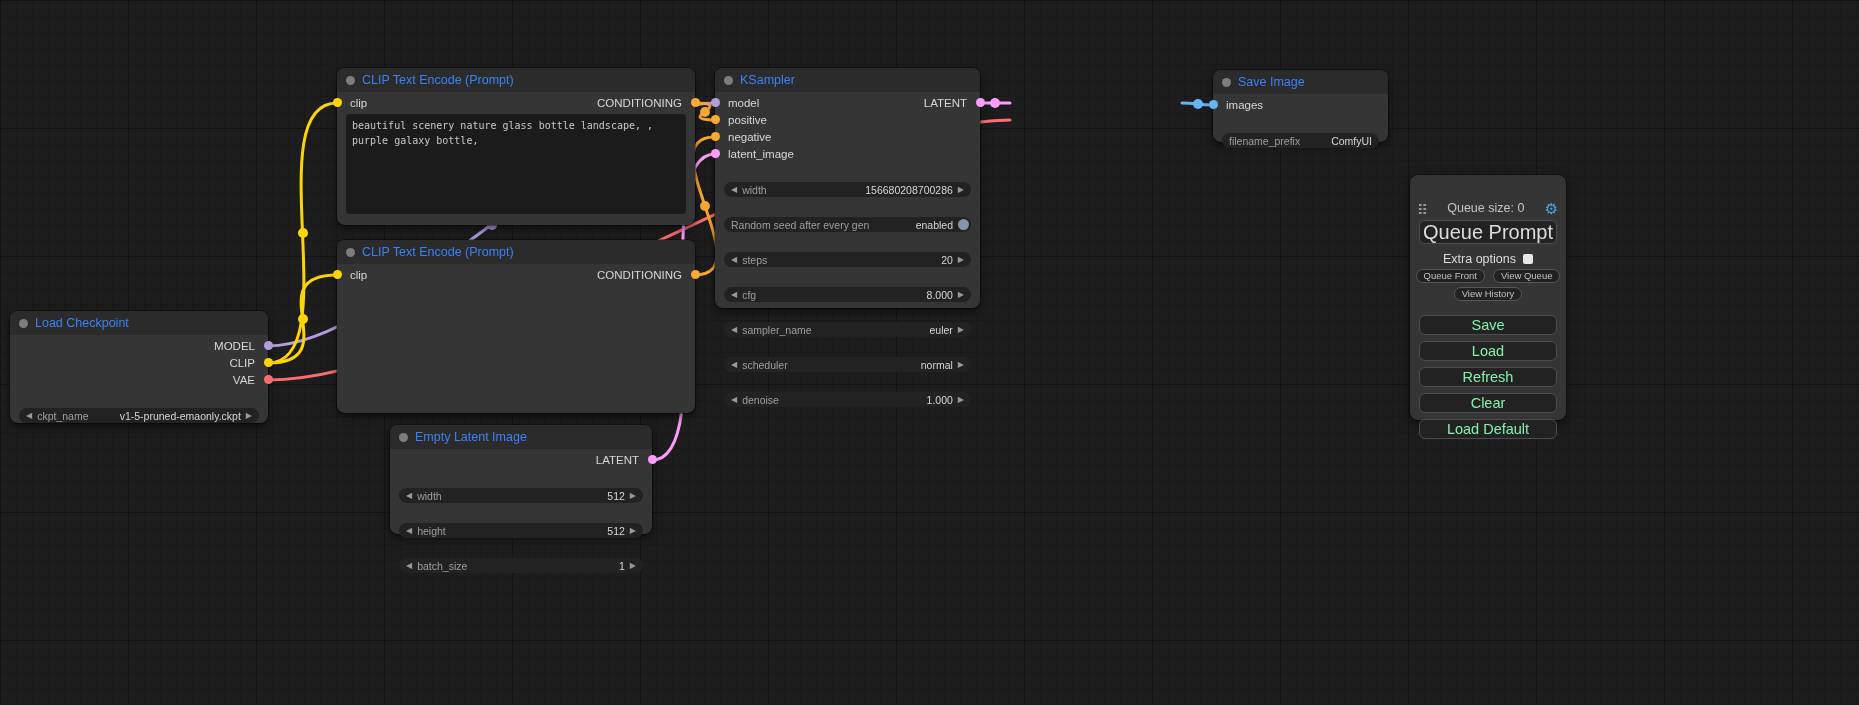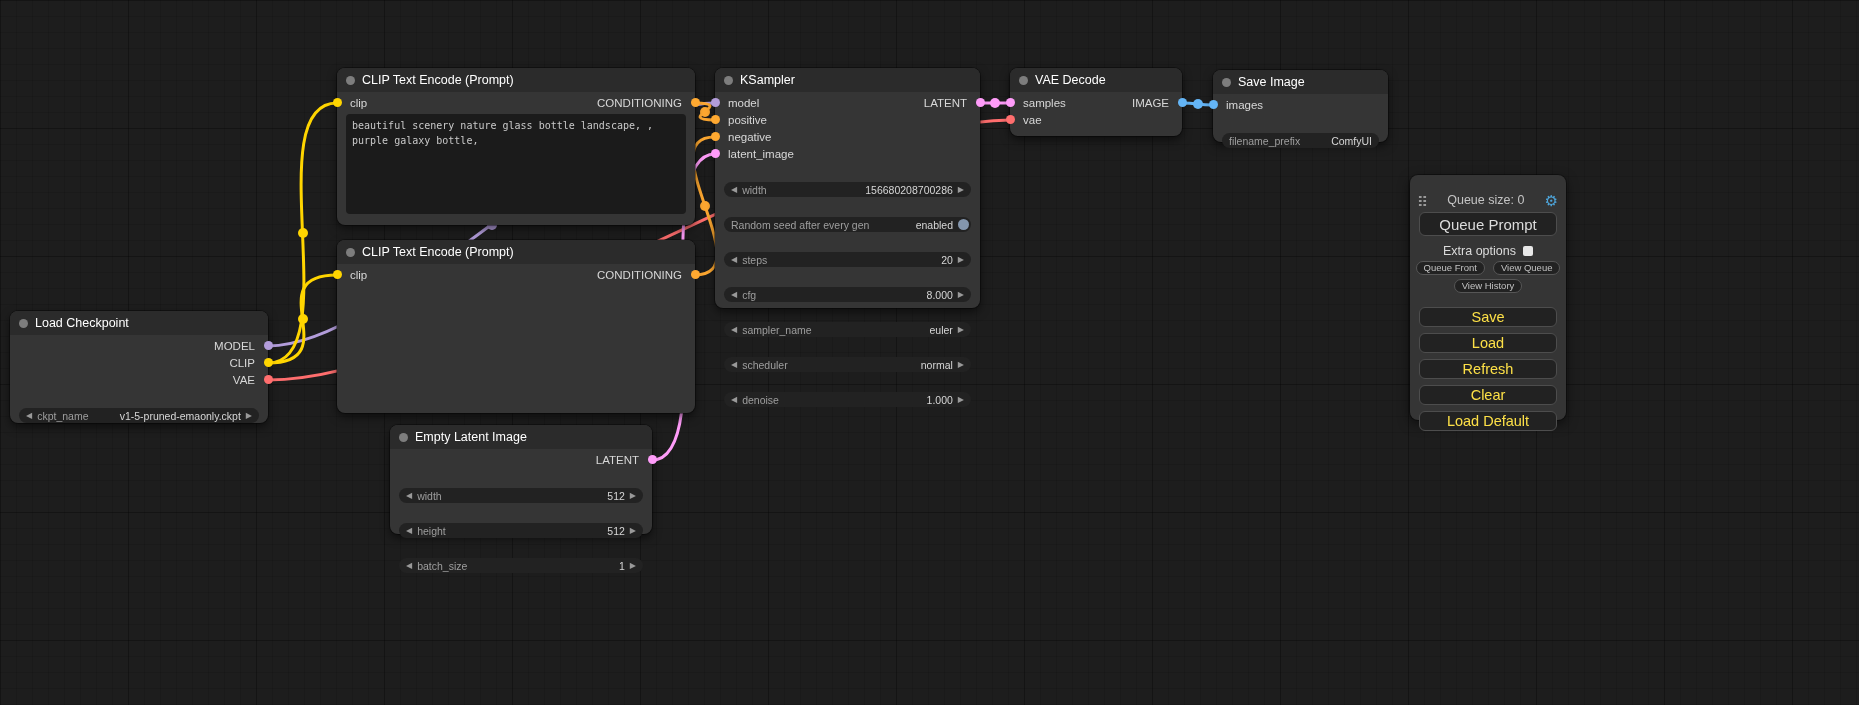--- a/index.html
+++ b/index.html
@@ -23,21 +23,21 @@
   
   .node {
     position:absolute; z-index:2;
     background:#353535; border-radius:8px;
     box-shadow:0 4px 10px rgba(0,0,0,.55), 0 0 0 1px rgba(0,0,0,.35);
     color:#ccc;
   }
   .ntitle {
     height:24px; background:#2b2b2b; border-radius:8px 8px 0 0;
     display:flex; align-items:center; gap:7px; padding-left:9px;
-    font-size:12.5px; color:#ffffff; cursor:move;
+    font-size:12.5px; color:#3b82f6; cursor:move;
   }
   .tdot { width:9px; height:9px; border-radius:50%; background:#7d7d7d; flex:0 0 auto; }
   .slots { padding:2px 0 0; }
   .srow { position:relative; height:17px; display:flex; align-items:center; font-size:11.5px;gap:16px; }
   .srow .inl  { margin-left:13px; color:#d8d8d8; }
   .srow .outl { margin-left:auto; margin-right:13px; color:#d8d8d8; }
   .sdot { position:absolute; width:9px; height:9px; border-radius:50%; top:4px; z-index:3; }
   .sdot.l { left:-4.5px; }
   .sdot.r { right:-4.5px; }
 
@@ -58,42 +58,42 @@
     line-height:1.45; padding:5px 6px; outline:none;
   }
 
   
   .menu {
     position:absolute; z-index:4; left:1410px; top:175px; width:156px; height:245px;
     background:#353535; border-radius:8px;
     box-shadow:0 4px 12px rgba(0,0,0,.55), 0 0 0 1px rgba(0,0,0,.35);
     color:#ccc;
   }
-  .menu-header { height:18px; margin-top:16px; display:flex; align-items:center; padding:0 8px; }
+  .menu-header { height:18px; margin-top:24px; display:flex; align-items:center; padding:0 8px; }
   .drag-handle { width:9px; height:11px; cursor:move;
     background-image:radial-gradient(#9a9a9a 1.1px, transparent 1.5px);
     background-size:4.5px 4px; }
   .qsize { flex:1; text-align:center; font-size:12.5px; color:#c4c4c4; }
   .gear { color:#4da4d9; font-size:15px; line-height:1; cursor:pointer; }
 
   button { font-family:"Liberation Sans", sans-serif; cursor:pointer; }
   .qp-btn {
     display:block; width:calc(100% - 18px); height:24px; margin:3px auto 0;
     background:#222; border:1px solid #4d4d4d; border-radius:6px;
-    color:#dcdcdc; font-size:15px;
+    color:#dcdcdc; font-size:20px;
   }
   .extra-row { margin-top:7px; height:15px; display:flex; align-items:center; justify-content:center; font-size:12.5px; color:#dcdcdc; }
   .chk { width:10px; height:10px; background:#e8e8e8; border-radius:2px; display:inline-block; margin-left:7px; cursor:pointer; }
   .mini-row { margin-top:3px; height:15px; display:flex; justify-content:center; gap:8px; }
   .mini-btn { font-size:9.5px; padding:0 7px; height:14px; background:#222;
     border:1px solid #565656; border-radius:8px; color:#c2c2c2; line-height:1; }
   .mbtn {
     display:block; width:calc(100% - 18px); height:20px; margin:6px auto 0;
     background:#222; border:1px solid #4d4d4d; border-radius:6px;
-    color:#fde047; font-size:14.5px;
+    color:#86efac; font-size:14.5px;
   }
   .mbtn.first { margin-top:13px; }
 </style>
 </head>
 <body>
 
 <div id="canvas">
 
   <svg id="wires" width="1859" height="705">
     <path style="stroke:var(--c-model)" d="M 268 346 C 390 346, 593 103, 715 103"></path>
@@ -266,38 +266,20 @@
       <span class="warrow">▶</span>
     </div>
     <div class="widget">
       <span class="warrow">◀</span>
       <span class="wlabel">denoise</span>
       <span class="wvalue">1.000</span>
       <span class="warrow">▶</span>
     </div>
   </div>
 
-  <div class="node" style="left:1010px; top:68px; width:172px; height:68px;">
-    <div class="ntitle">
-      <span class="tdot"></span>
-      <span>VAE Decode</span>
-    </div>
-    <div class="slots">
-      <div class="srow">
-        <span class="sdot l" style="background:var(--c-latent)"></span>
-        <span class="inl">samples</span>
-        <span class="outl">IMAGE</span>
-        <span class="sdot r" style="background:var(--c-image)"></span>
-      </div>
-      <div class="srow">
-        <span class="sdot l" style="background:var(--c-vae)"></span>
-        <span class="inl">vae</span>
-      </div>
-    </div>
-  </div>
 
   <div class="node" style="left:1213px; top:70px; width:175px; height:72px;">
     <div class="ntitle">
       <span class="tdot"></span>
       <span>Save Image</span>
     </div>
     <div class="slots">
       <div class="srow">
         <span class="sdot l" style="background:var(--c-image)"></span>
         <span class="inl">images</span>

